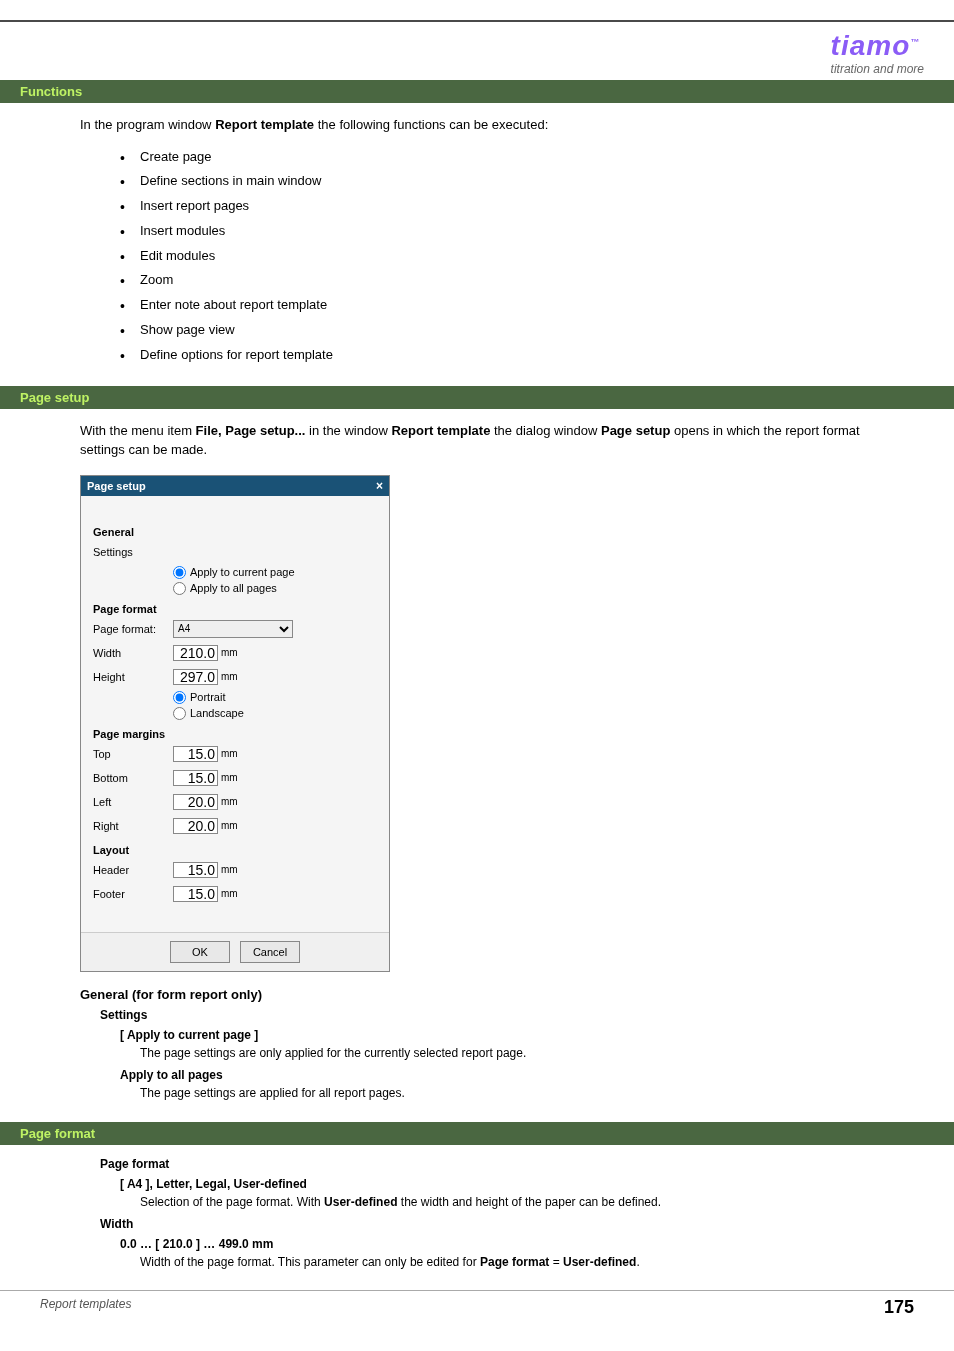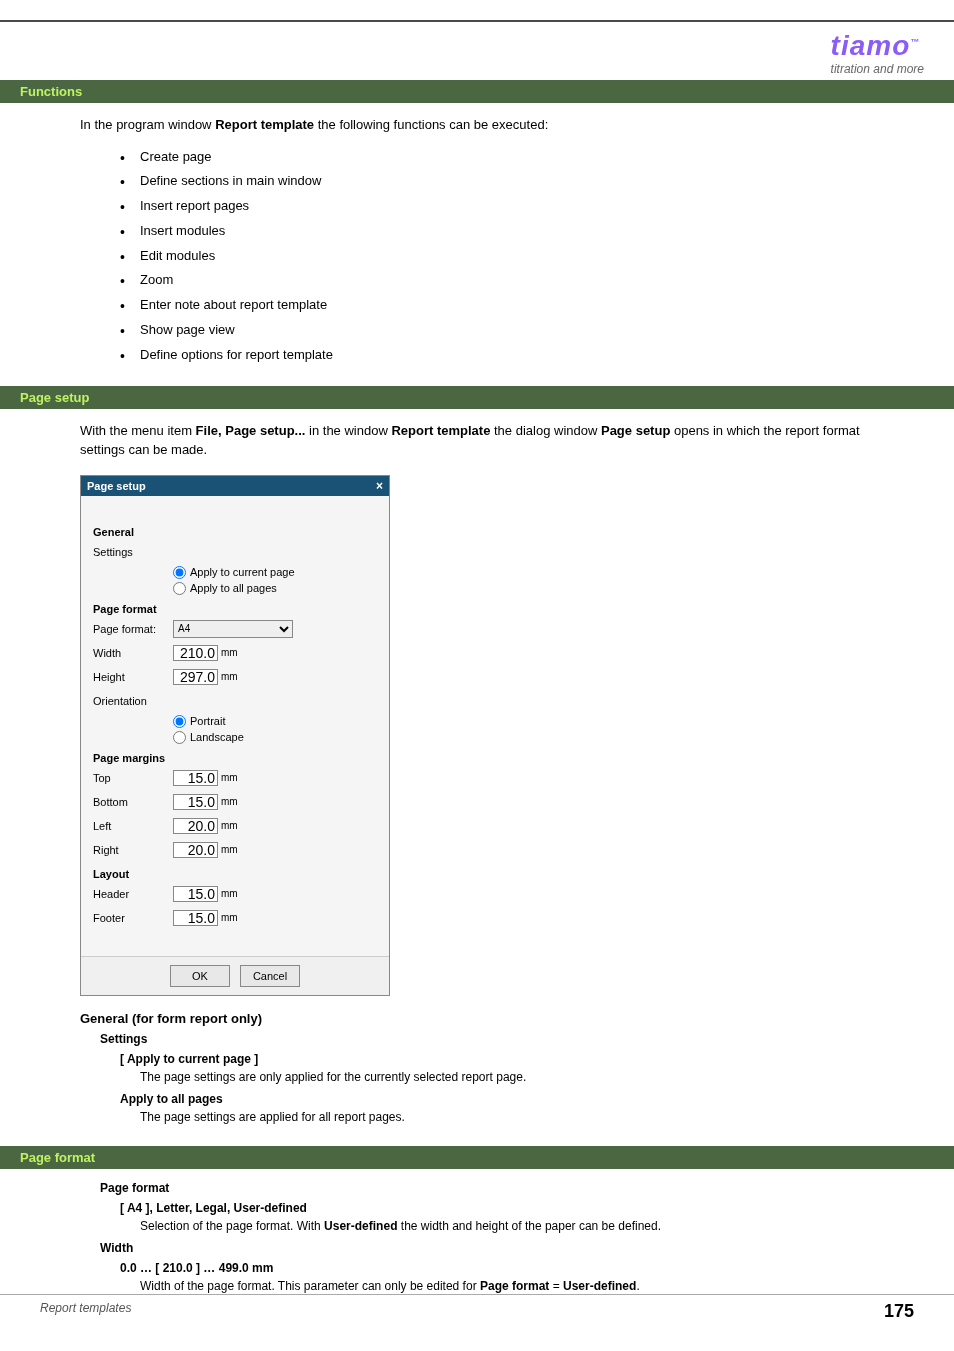--- a/index.html
+++ b/index.html
@@ -317,23 +317,20 @@
               <span class="unit-label">mm</span>
             </div>
           </div>
           <div class="dialog-row">
             <div class="dialog-label">Height</div>
             <div class="dialog-control">
               <input type="text" class="text-input-small" value="297.0" style="">
               <span class="unit-label">mm</span>
             </div>
           </div>
-          <div class="dialog-row">
-            <div class="dialog-label">Orientation</div>
-          </div>
           <div class="radio-row">
             <input type="radio" name="orientation" checked="" style="">
             <span>Portrait</span>
           </div>
           <div class="radio-row">
             <input type="radio" name="orientation" style="">
             <span>Landscape</span>
           </div>
 
           <div class="dialog-section-label" style="margin-top:8px;">Page margins</div>

